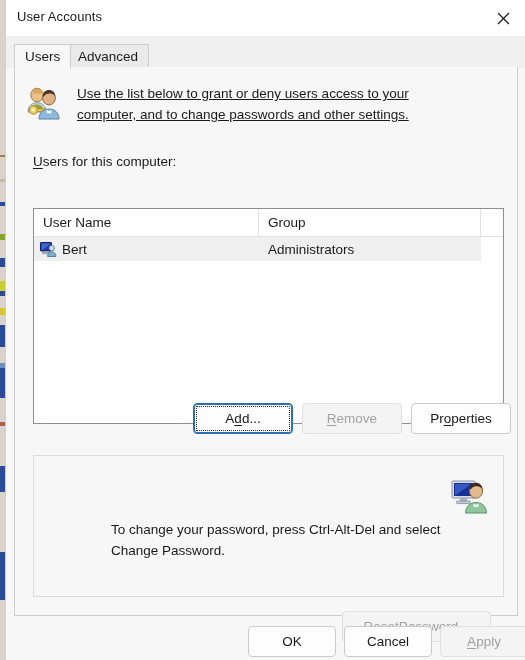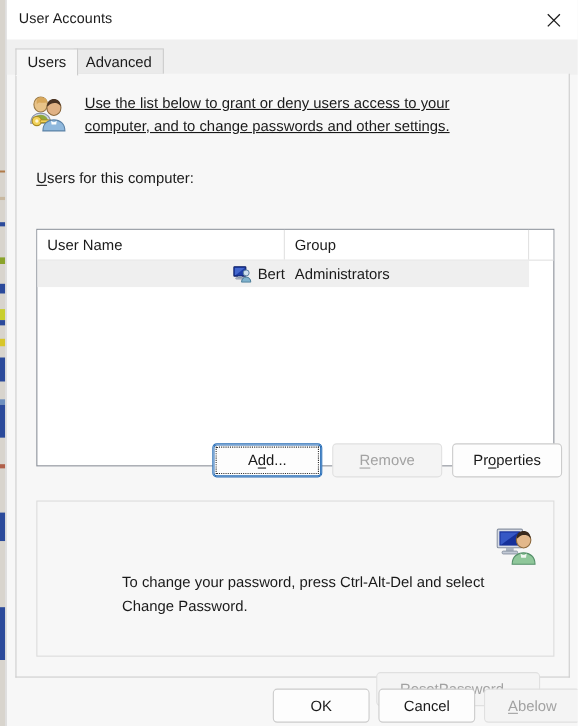--- a/index.html
+++ b/index.html
@@ -179,21 +179,21 @@
     cursor: default;
   }
   .lv-cell {
     box-sizing: border-box;
     display: flex;
     align-items: center;
     height: 24px;
     font-size: 13.5px;
     color: #1a1a1a;
   }
-  .lv-cell.c1 { width: 225px; padding-left: 6px; justify-content: flex-end; }
+  .lv-cell.c1 { width: 225px; padding-left: 6px; }
   .lv-cell.c2 { width: 222px; padding-left: 9px; }
   .row-icon { width: 17px; height: 16px; margin-right: 5px; flex: 0 0 17px; }
 
   
   .btn {
     position: absolute;
     box-sizing: border-box;
     height: 31px;
     background: #fdfdfd;
     border: 1px solid #ccc;
@@ -440,16 +440,16 @@
   <button id="btn-ok" class="btn">
       <span>OK</span>
     </button>
 
   <button id="btn-cancel" class="btn">
       <span>Cancel</span>
     </button>
 
   <button id="btn-apply" class="btn disabled">
       <span class="acc">A</span>
-      <span>below</span>
+      <span>pply</span>
     </button>
 
 </div>
 
 </body></html>

